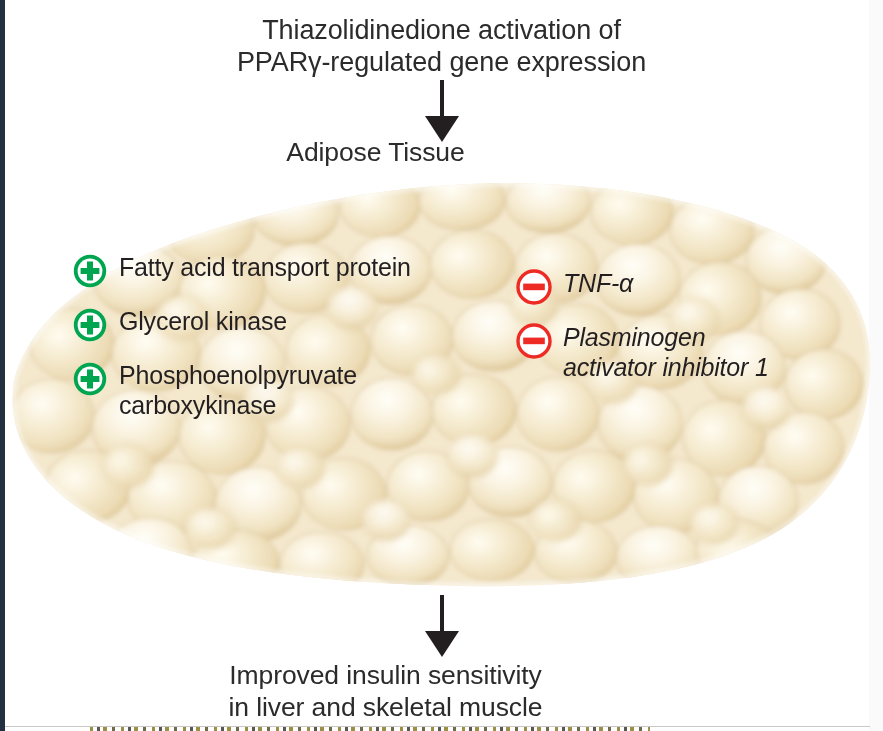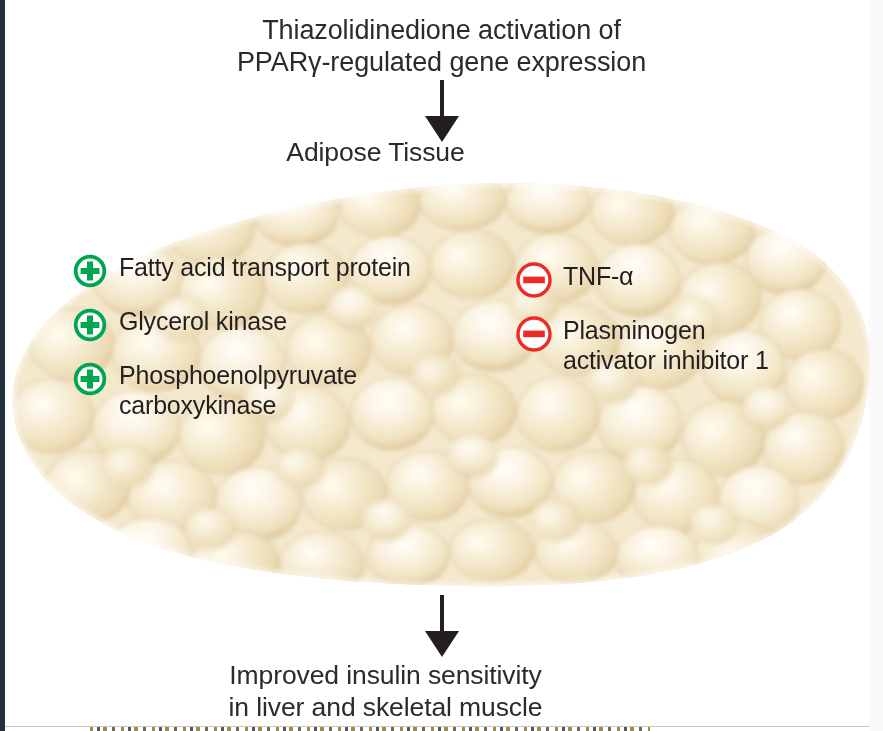--- a/index.html
+++ b/index.html
@@ -92,21 +92,21 @@
   
   #tissue{
     position:absolute;left:0;top:168px;
     width:883px;height:425px;
   }
   #tissue svg{display:block;width:883px;height:425px;}
 
   
   .factor-col{position:absolute;}
   #col-up{left:72px;top:252px;width:450px;}
-  #col-down{left:516px;top:261px;width:350px;}
+  #col-down{left:516px;top:268px;width:350px;font-style:italic;}
 
   .factor-row{
     display:flex;
     align-items:flex-start;
     margin-bottom:17px;
   }
   .badge{
     flex:0 0 auto;
     width:36px;height:36px;
     margin-right:11px;

